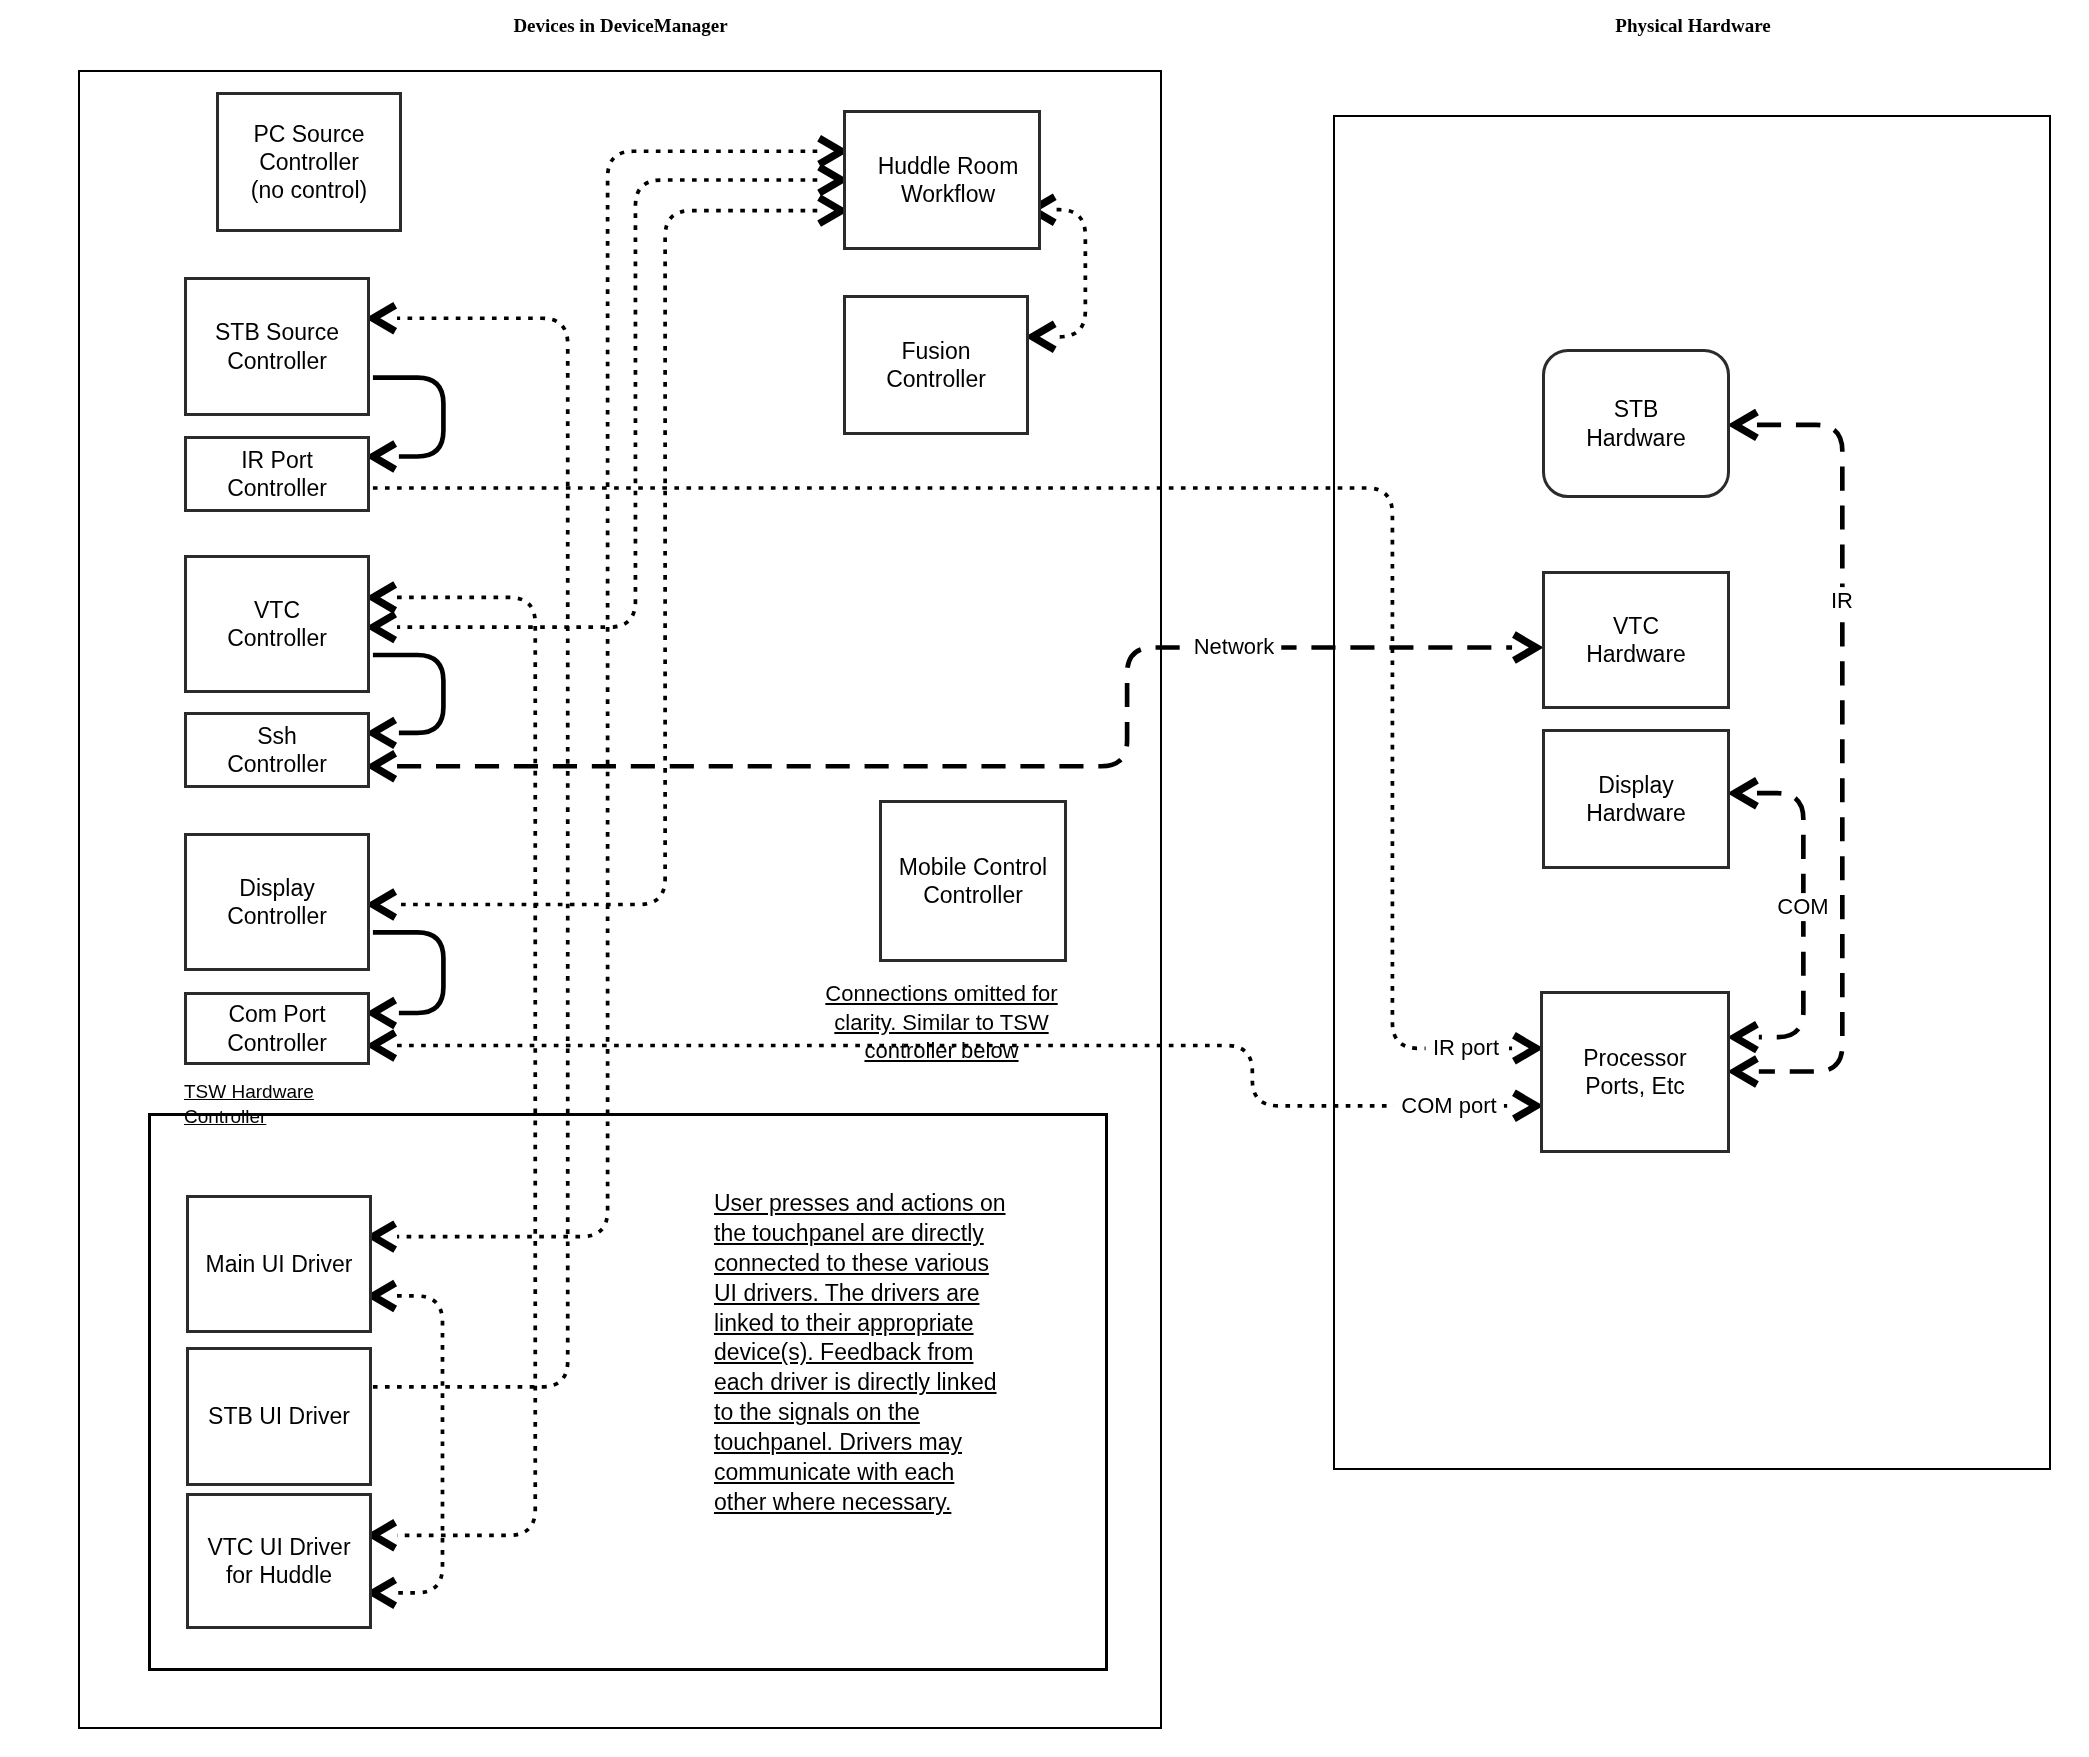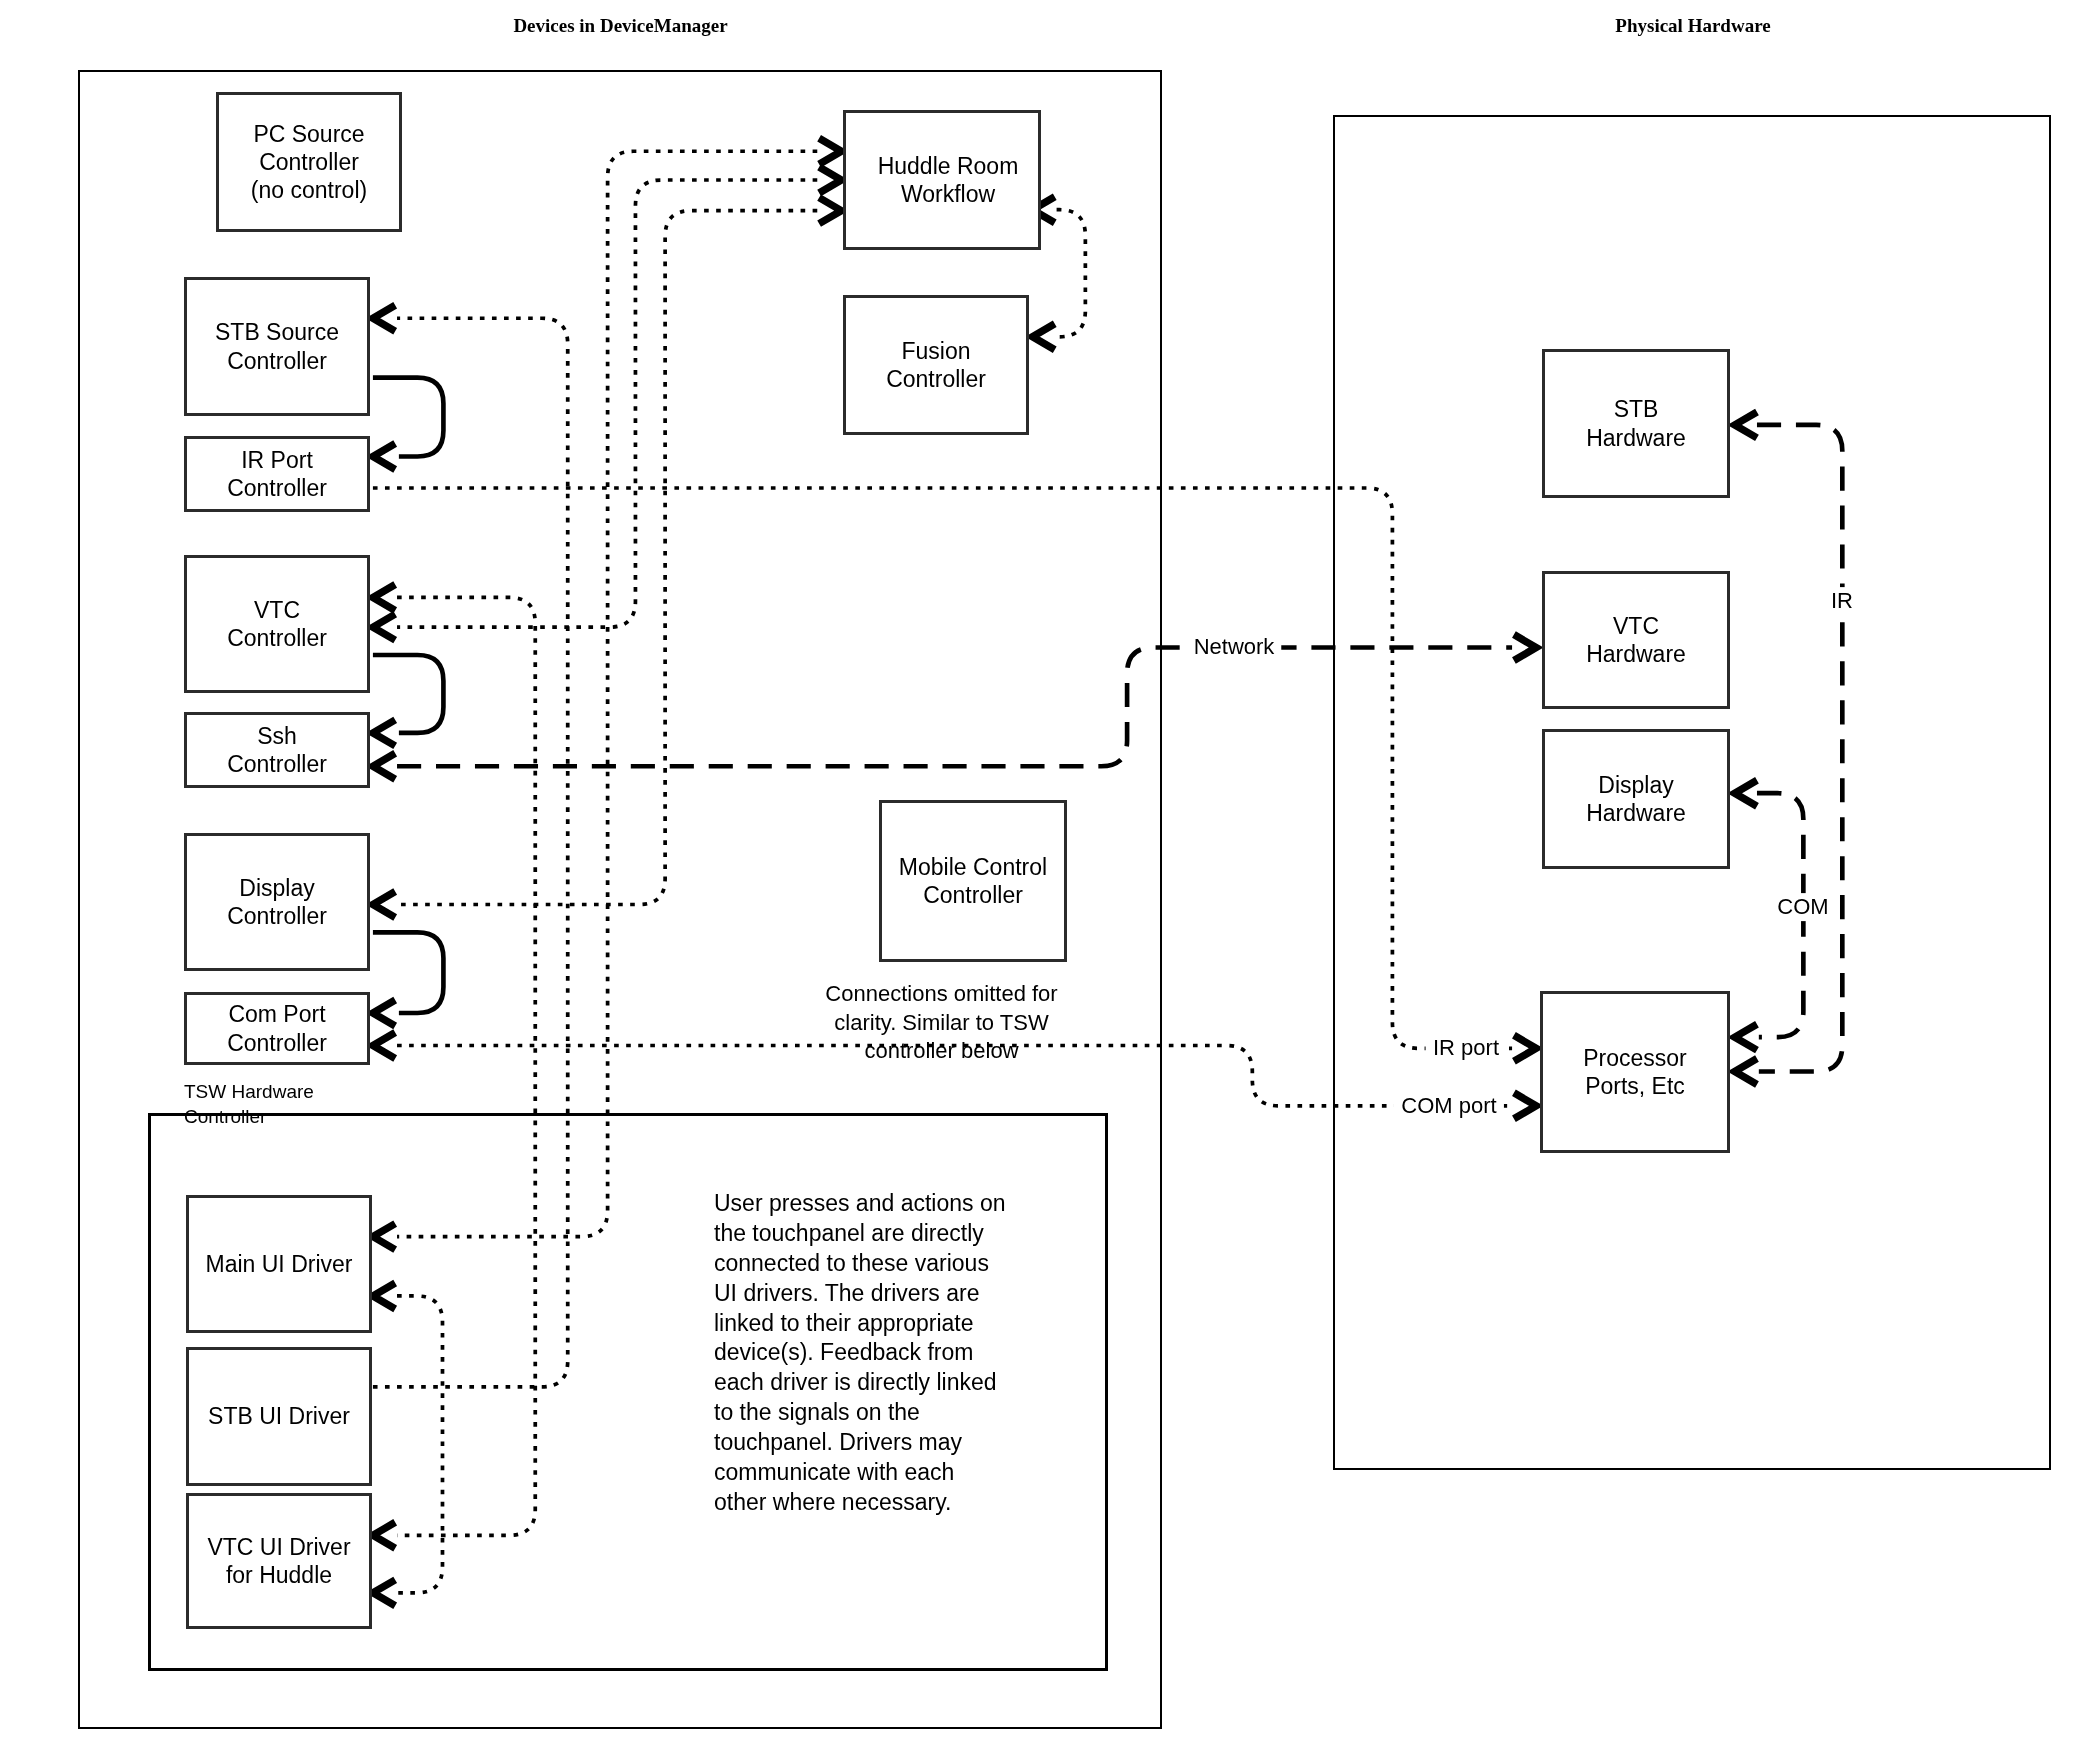--- a/index.html
+++ b/index.html
@@ -4,21 +4,21 @@
 <style>
   html,body{margin:0;padding:0;background:#ffffff;}
   body{width:2090px;height:1758px;position:relative;overflow:hidden;
        font-family:"Liberation Sans",sans-serif;color:#000;}
   .container{position:absolute;border:2.8px solid #000;background:transparent;}
   .container.thick{border-width:3.7px;}
   .node{position:absolute;border:3.7px solid #2b2b2b;background:#fff;
         display:flex;align-items:center;justify-content:center;text-align:center;
         font-size:23px;line-height:1.22;white-space:pre-line;z-index:3;}
   .title{position:absolute;font-size:19px;font-weight:bold;text-align:center;z-index:4;font-family:Liberation Serif, serif;}
-  .textblock{position:absolute;font-size:23px;line-height:1.3;white-space:pre-line;z-index:3;}
+  .textblock{position:absolute;font-size:23px;line-height:1.3;white-space:pre-line;z-index:3;text-decoration:underline;}
   .note{font-size:22px;text-align:center;}
   .linelabel{position:absolute;font-size:22px;background:#fff;padding:0.9px 7.4px;
              transform:translate(-50%,-50%);white-space:nowrap;z-index:4;}
   svg{position:absolute;left:0;top:0;z-index:2;}
   .dot{stroke:#000;stroke-width:4;fill:none;stroke-dasharray:5 8;}
   .dash{stroke:#000;stroke-width:5;fill:none;stroke-dasharray:26 16;}
   .solid{stroke:#000;stroke-width:5;fill:none;}
   .chev{stroke:#000;stroke-width:8;fill:none;stroke-linecap:butt;stroke-linejoin:miter;}
 </style>
 </head>
@@ -109,21 +109,21 @@
 <div class="node" style="left:847px;top:800px;width:182px;height:156px;margin-left:32px;">Mobile Control
 Controller</div>
 
 <div class="textblock" style="left:184px;top:1080px;width:297px;font-size:19px;">TSW Hardware
 Controller</div>
 <div class="node" style="left:186px;top:1195px;width:180px;height:132px;">Main UI Driver</div>
 <div class="node" style="left:186px;top:1347px;width:180px;height:133px;">STB UI Driver</div>
 <div class="node" style="left:186px;top:1493px;width:180px;height:130px;">VTC UI Driver
 for Huddle</div>
 
-<div class="node" style="left:1542px;top:349px;width:182px;height:143px;">STB
+<div class="node" style="left:1542px;top:349px;width:182px;height:143px;border-radius:26px;">STB
 Hardware</div>
 <div class="node" style="left:1542px;top:571px;width:182px;height:132px;">VTC
 Hardware</div>
 <div class="node" style="left:1542px;top:729px;width:182px;height:134px;">Display
 Hardware</div>
 <div class="node" style="left:1540px;top:991px;width:184px;height:156px;">Processor
 Ports, Etc</div>
 
 <div class="textblock note" style="left:770px;top:980px;width:343px;">Connections omitted for
 clarity. Similar to TSW

